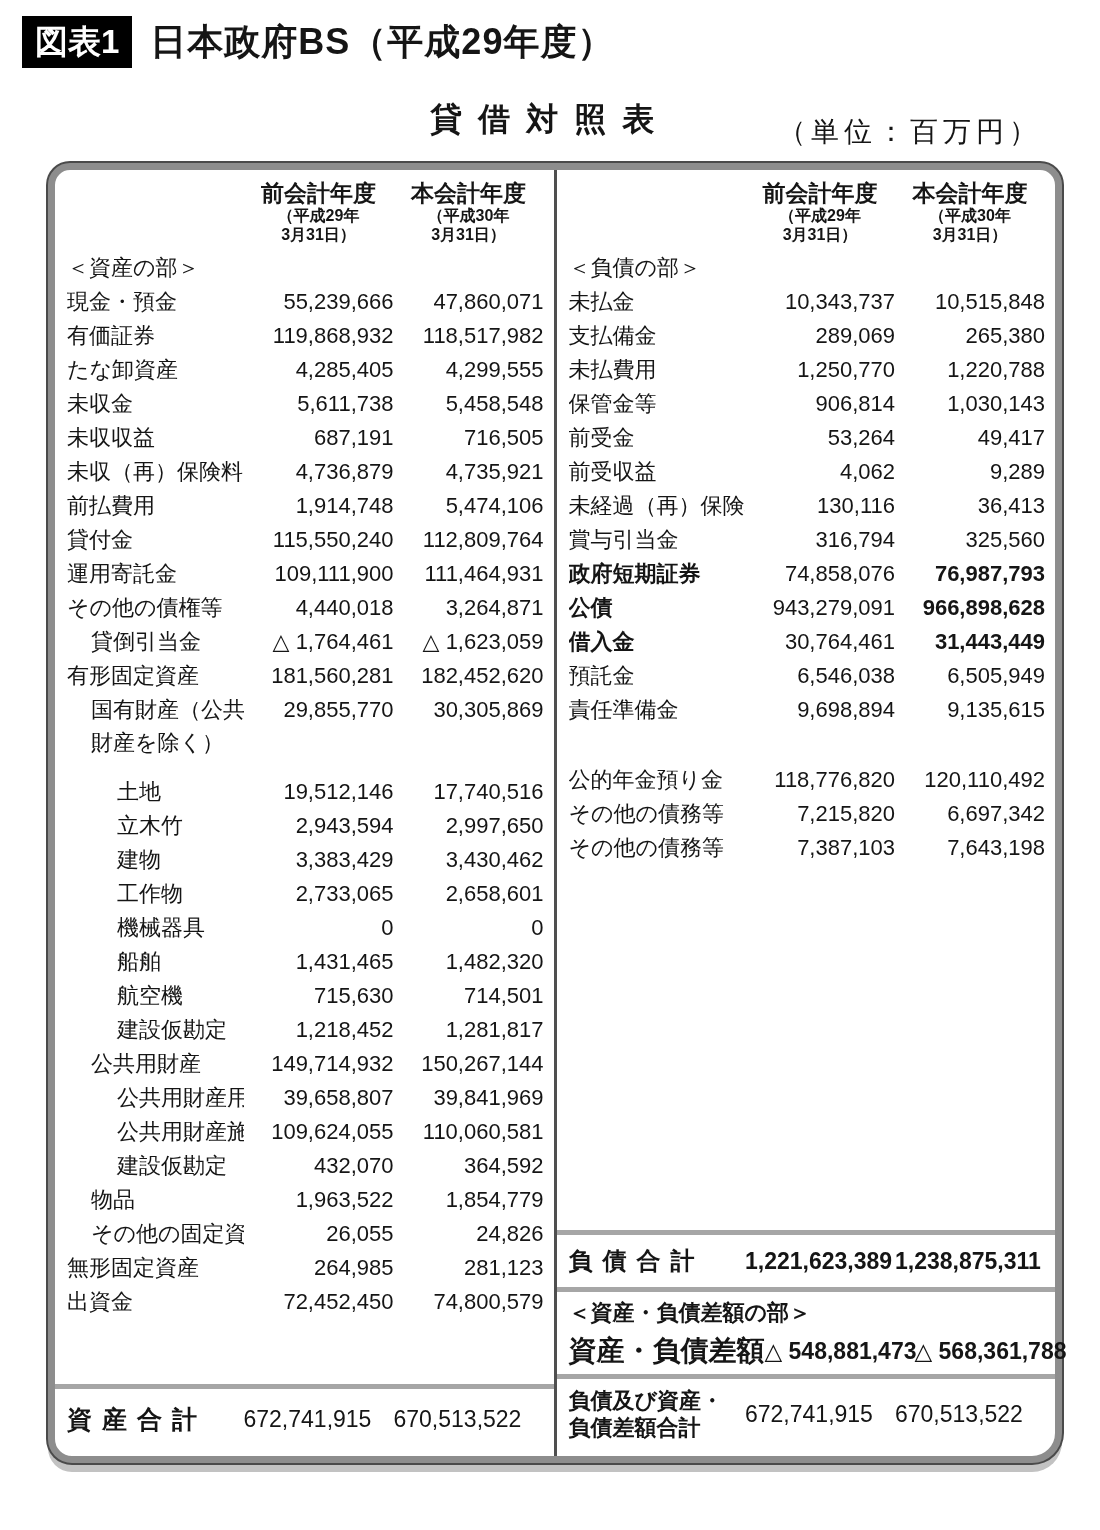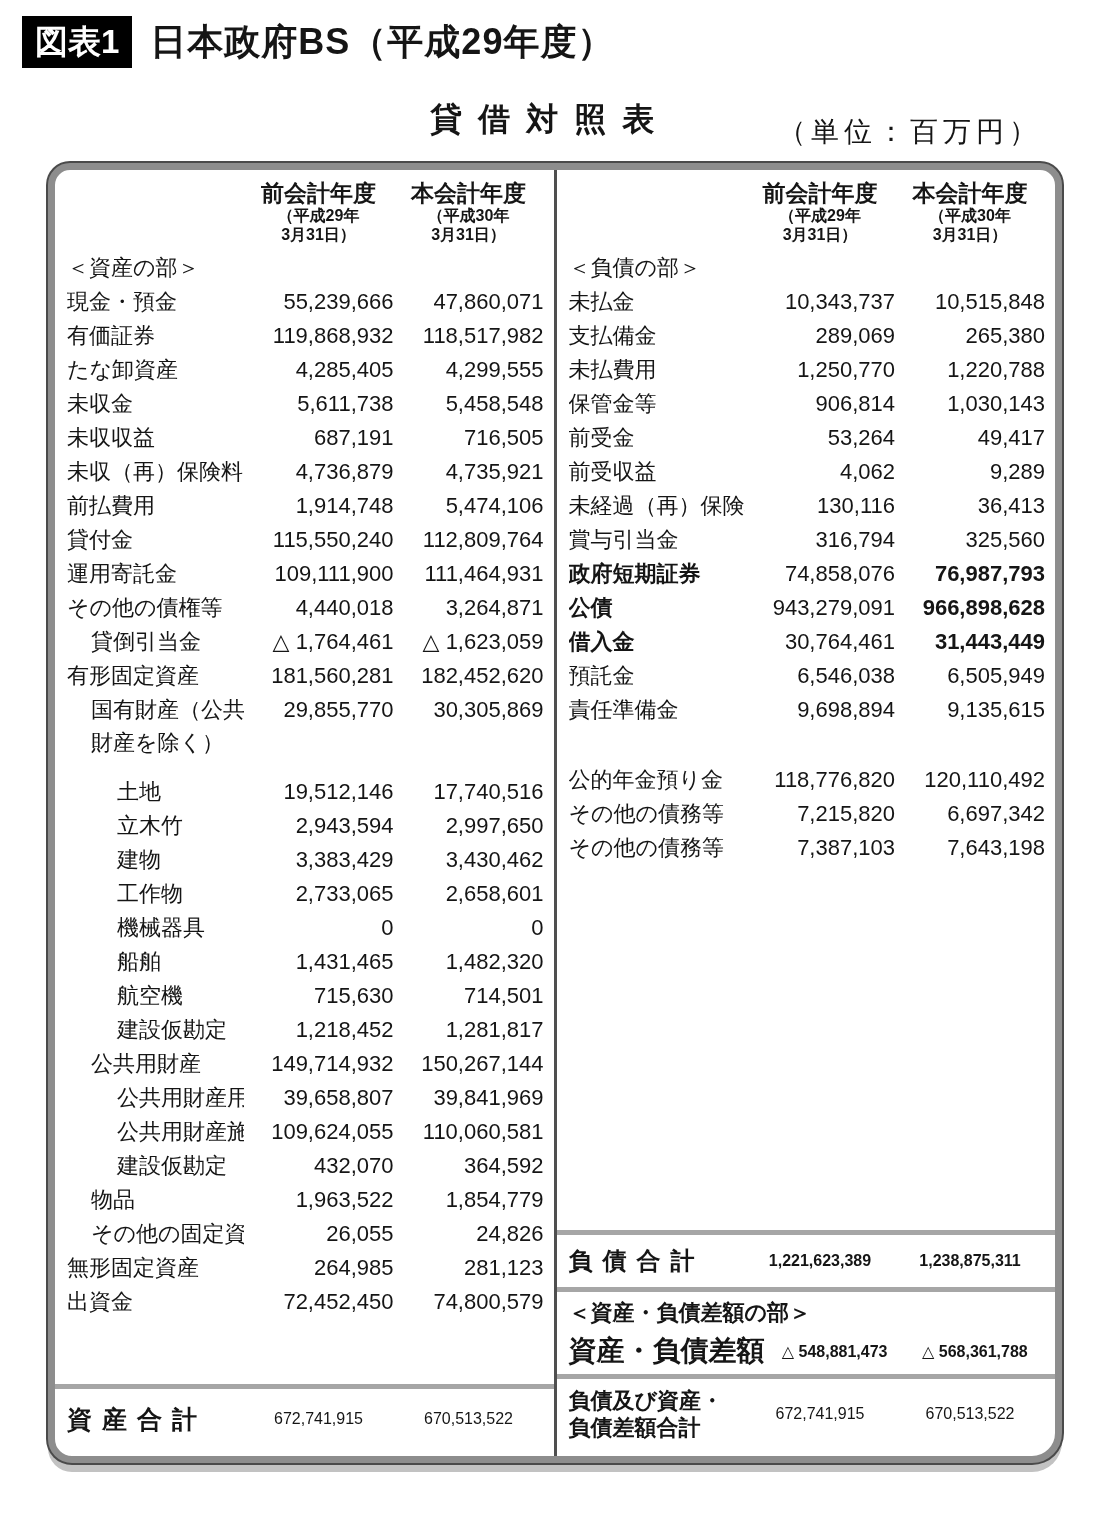--- a/index.html
+++ b/index.html
@@ -51,21 +51,21 @@
   .ind2{padding-left:50px;}
   .val{width:150px;text-align:right;font-size:22px;white-space:nowrap;}
   .b{font-weight:bold;}
 
   .spacer{flex:1;}
   .sep{height:5px;background:#a6a6a6;margin:3px -10px 3px -12px;}
 
   
   .total-row{display:flex;align-items:center;min-height:54px;}
   .total-lbl{flex:1;font-weight:bold;font-size:25px;letter-spacing:10px;white-space:nowrap;}
-  .total-val{width:150px;text-align:center;font-size:16px;white-space:nowrap;}
+  .total-val{width:150px;text-align:left;font-size:23px;white-space:nowrap;}
   .total-val.b{font-weight:bold;}
 
   .liab-total-row{display:flex;align-items:center;min-height:46px;}
   .net-section{font-weight:bold;font-size:22px;min-height:36px;line-height:36px;}
   .net-row{display:flex;align-items:center;min-height:40px;}
   .net-lbl{flex:1;font-weight:bold;font-size:28px;white-space:nowrap;}
   .grand-row{display:flex;align-items:center;min-height:64px;}
   .grand-lbl{flex:1;font-weight:bold;font-size:22px;line-height:1.25;white-space:nowrap;}
 </style>
 </head>

